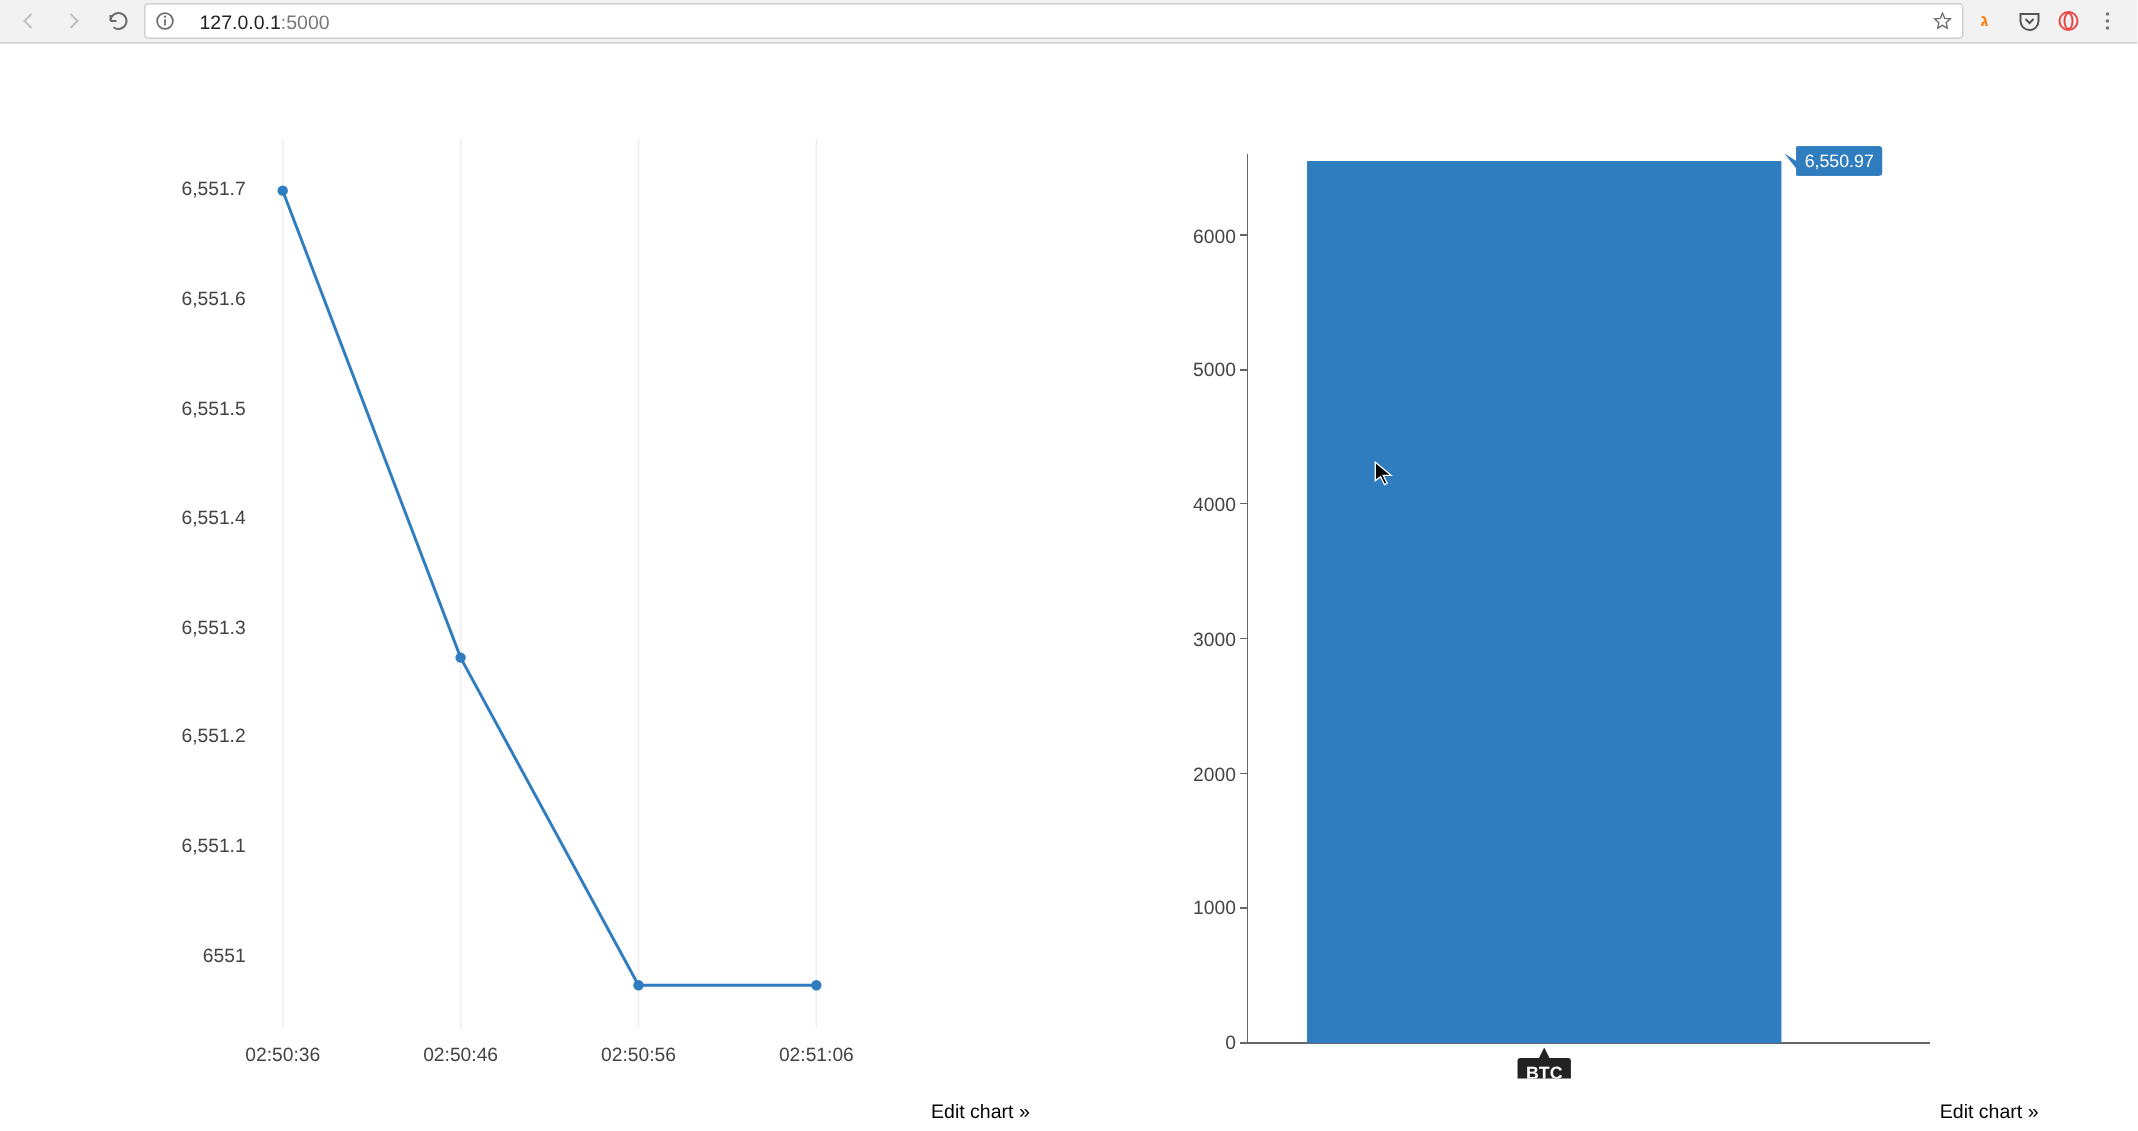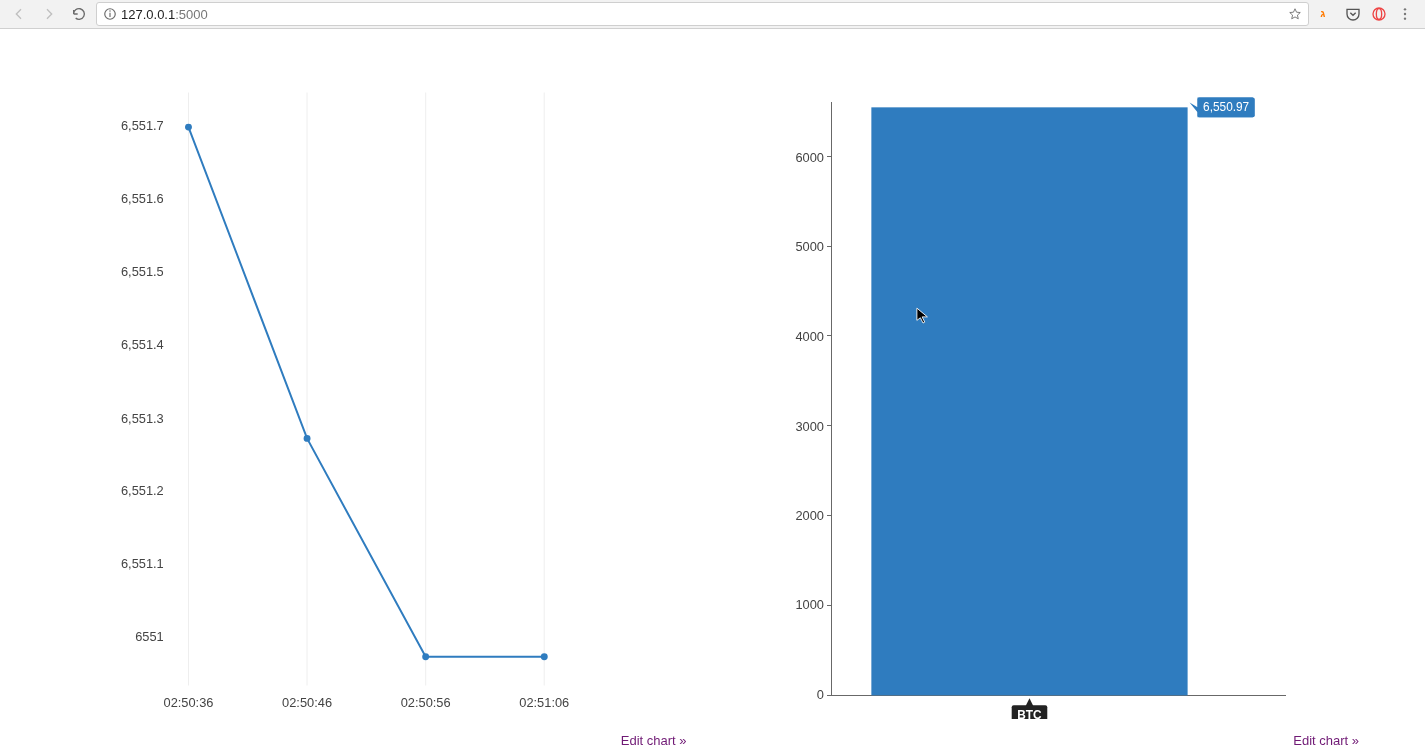--- a/index.html
+++ b/index.html
@@ -25,21 +25,21 @@
   .nav-btn svg { width: 16px; height: 16px; display: block; }
   .omnibox {
     flex: 1;
     height: 22px;
     background: #fff;
     border: 1px solid #cfcfcf;
     border-radius: 3px;
     display: flex;
     align-items: center;
     padding: 0 6px;
-    gap: 4px;
+    gap: 16px;
     font-size: 13px;
     color: #777;
   }
   .omnibox .url-host { color: #222; }
   .omnibox .info-icon { width: 14px; height: 14px; color: #6b6b6b; }
   .star-icon { margin-left: auto; color: #6b6b6b; }
   .ext-icons { display: flex; align-items: center; gap: 10px; padding: 0 6px; }
   .ext-glyph { width: 16px; height: 16px; display: block; }
 
   
@@ -49,21 +49,21 @@
     gap: 40px;
     box-sizing: border-box;
   }
   .chart-wrap { flex: 1; }
   .chart { width: 100%; height: 660px; display: block; }
   .edit-link-row {
     text-align: right;
     padding: 14px 6px 0 0;
     font-size: 13px;
   }
-  .edit-link { color: #701a75; text-decoration: none; cursor: pointer; }
+  .edit-link { color: #000000; text-decoration: none; cursor: pointer; }
 
   .axis text { font-size: 13px; fill: #444; font-family: Arial, sans-serif; }
   .axis line, .axis path { stroke: #666; stroke-width: 1; shape-rendering: crispEdges; }
   .grid line { stroke: #eee; stroke-width: 1; }
   .line-path { fill: none; stroke: #2f7cbf; stroke-width: 2; }
   .line-dot { fill: #2f7cbf; }
   .bar-rect { fill: #2f7cbf; }
   .bar-label-box { fill: #2f7cbf; }
   .bar-label-text { fill: #fff; font-size: 12px; }
   .x-cat-label-box { fill: #222; }

